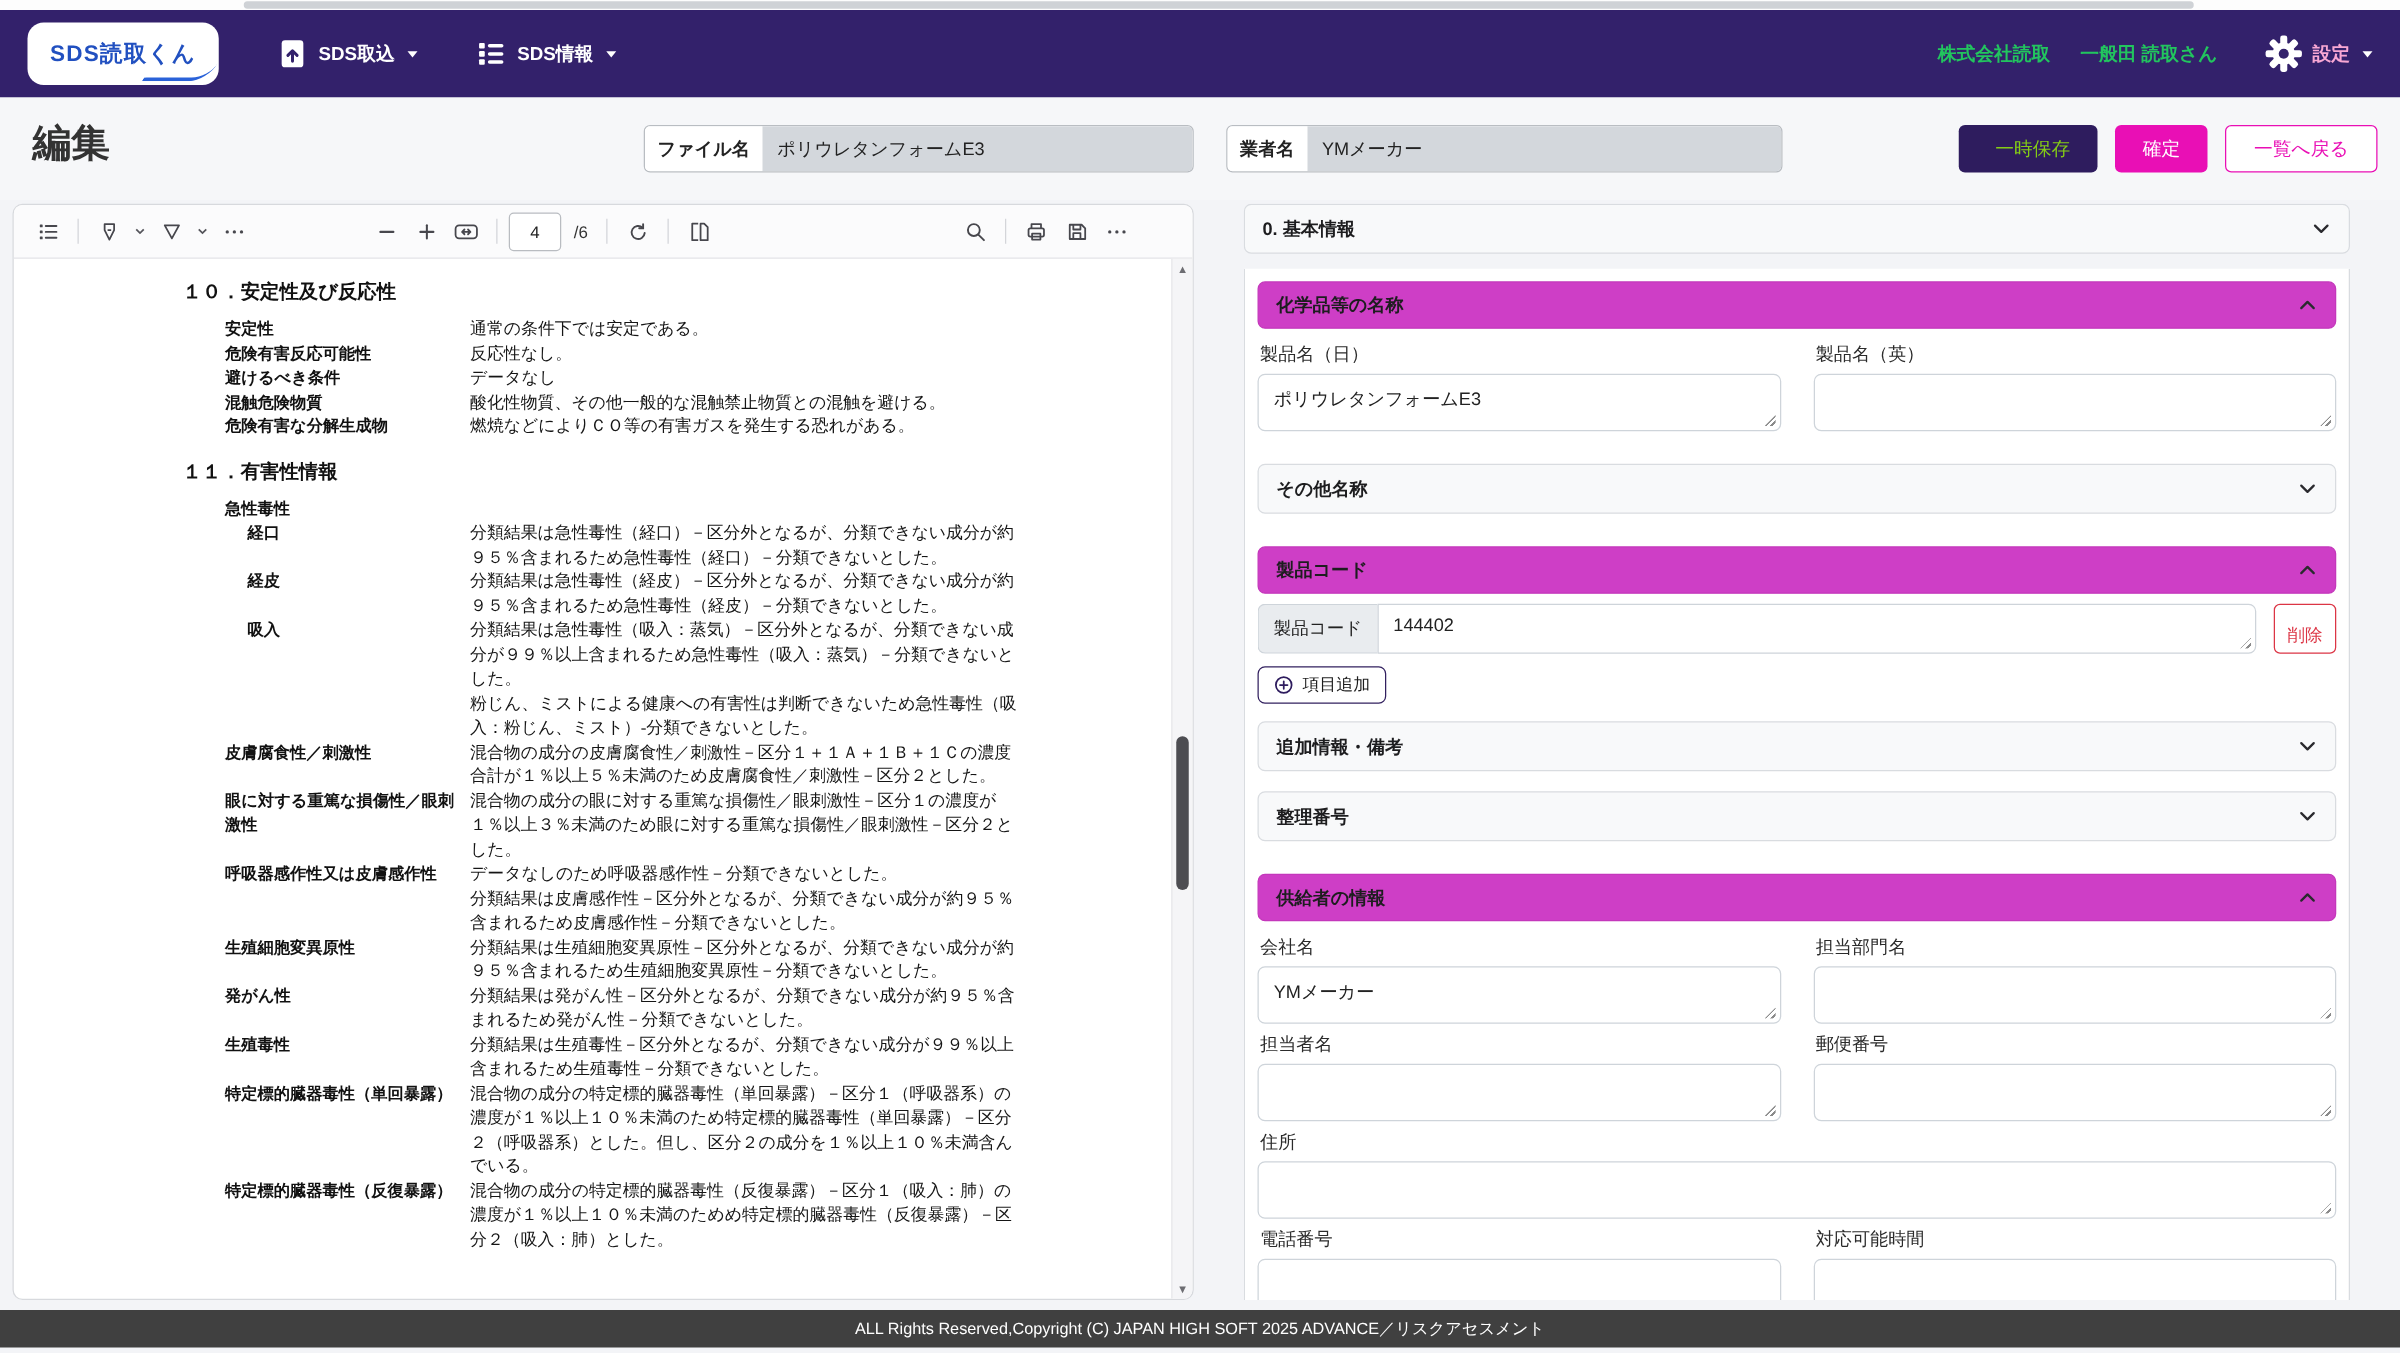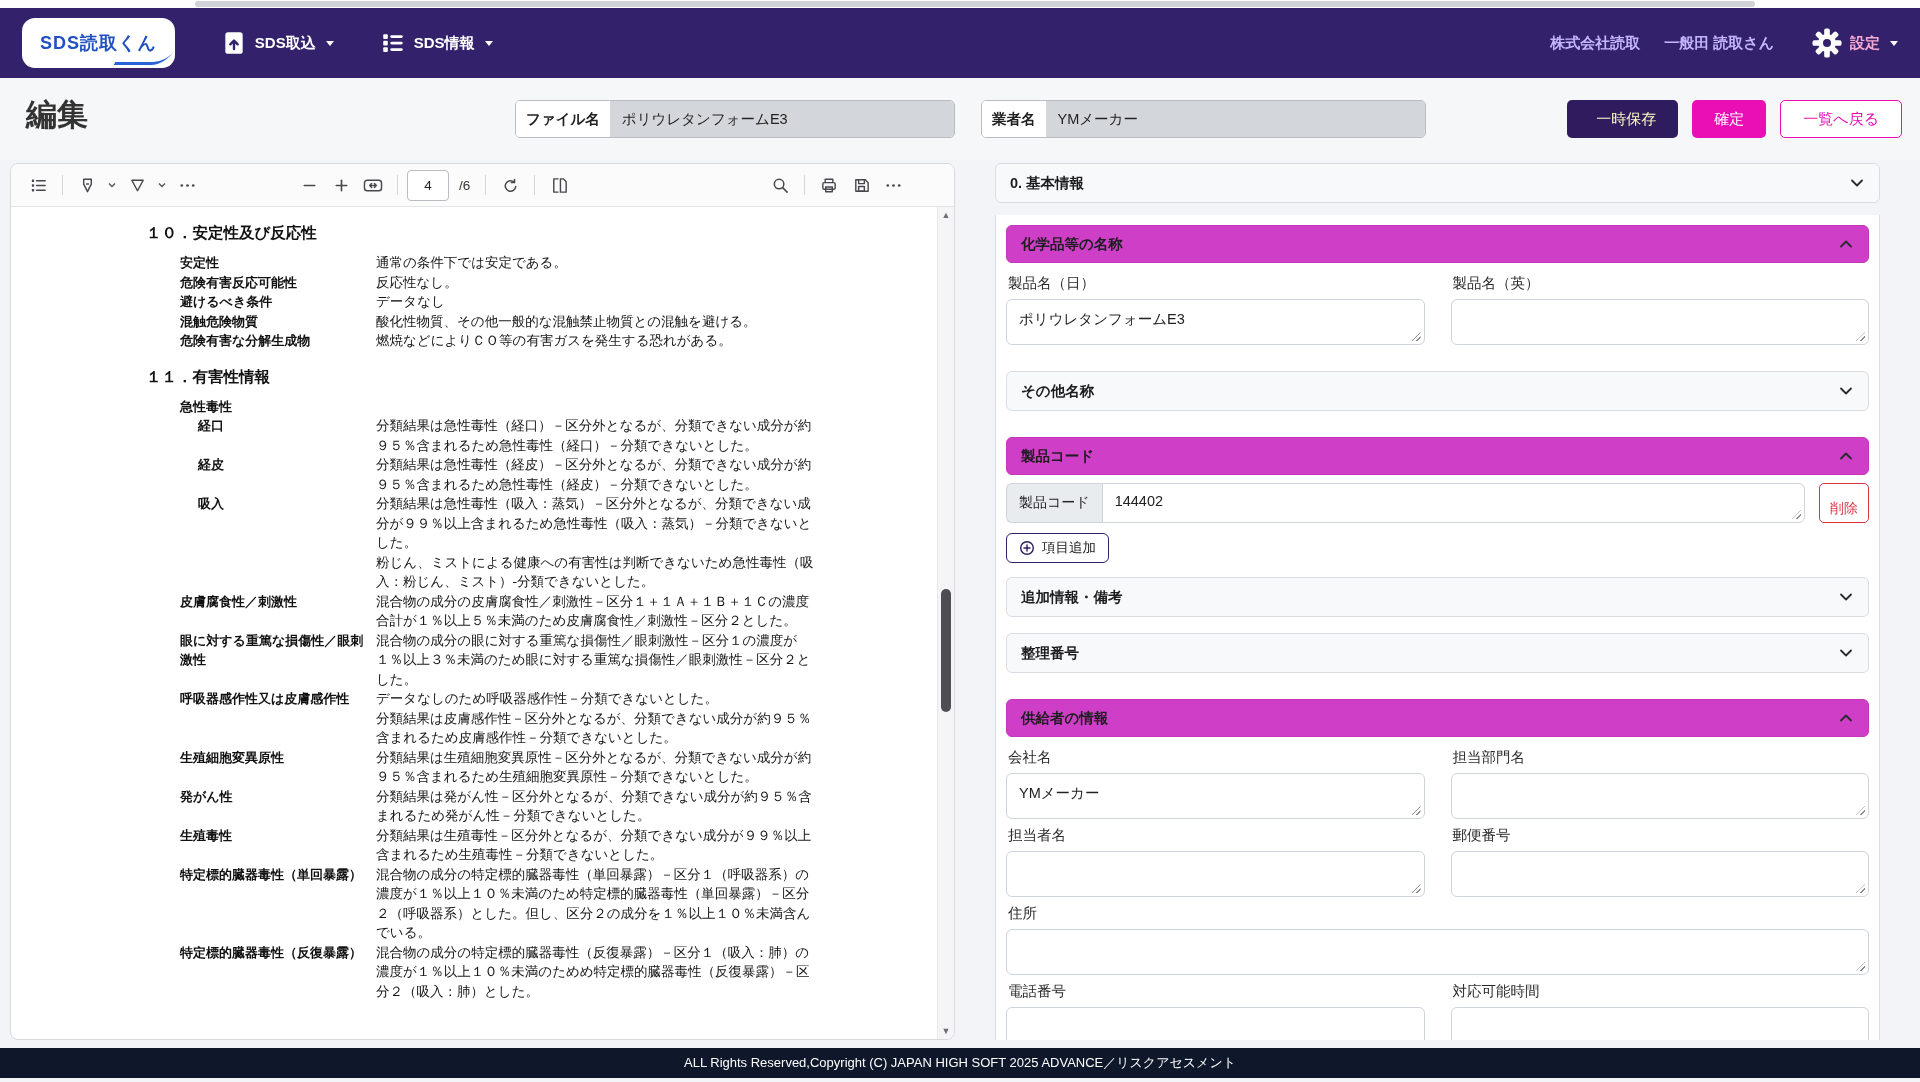--- a/index.html
+++ b/index.html
@@ -11,33 +11,33 @@
   
   .navbar{position:absolute;top:8px;left:0;right:0;height:70px;background:#33216B;display:flex;align-items:center;
           padding:0 22px;box-sizing:border-box;}
   .logo{position:relative;background:#fff;border-radius:13px;height:50px;display:flex;align-items:center;
         padding:0 18px;font-size:18px;font-weight:700;color:#2150C0;letter-spacing:1px;cursor:pointer;}
   .logo::after{content:"";position:absolute;right:5px;bottom:3px;width:52px;height:12px;
         border-bottom:3px solid #2a62d9;border-radius:0 0 14px 0;transform:skewX(-32deg);}
   .nav-item{display:flex;align-items:center;gap:8px;color:#fff;font-size:15px;font-weight:700;cursor:pointer;margin-left:46px;}
   .caret{width:0;height:0;border-left:4px solid transparent;border-right:4px solid transparent;border-top:5px solid #fff;margin-left:2px;}
   .nav-right{margin-left:auto;display:flex;align-items:center;gap:30px;}
-  .nav-user{display:flex;align-items:center;gap:24px;color:#c4b5fd;font-size:15px;font-weight:700;}
+  .nav-user{display:flex;align-items:center;gap:24px;color:#22c55e;font-size:15px;font-weight:700;}
   .nav-settings{display:flex;align-items:center;gap:8px;color:#f9a8d4;font-size:15px;font-weight:700;cursor:pointer;margin-left:8px;}
   
   .page-header{position:absolute;top:78px;left:0;right:0;height:82px;background:#f6f7f9;}
   .h-title{position:absolute;left:26px;top:16px;font-size:31px;font-weight:700;color:#333;margin:0;}
   .igroup{position:absolute;top:22px;height:38px;display:flex;border:1px solid #b9bdc2;border-radius:5px;overflow:hidden;background:#fff;box-sizing:border-box;}
   .igroup .ilabel{display:flex;align-items:center;padding:0 10px;font-size:14.5px;font-weight:700;color:#222;background:#fff;white-space:nowrap;}
   .igroup .ivalue{display:flex;align-items:center;flex:1;padding:0 12px;font-size:14.5px;color:#222;background:#d3d7dc;}
   .igroup.file{left:515px;width:440px;}
   .igroup.vendor{left:981px;width:445px;}
   .hbtns{position:absolute;right:18px;top:22px;display:flex;gap:14px;}
   .btn{height:38px;border-radius:5px;font-size:15px;padding:0 22px;border:none;cursor:pointer;font-family:inherit;}
-  .btn.dark{background:#2e1c5e;color:#fef9c3;padding-left:29px;}
+  .btn.dark{background:#2e1c5e;color:#84cc16;padding-left:29px;}
   .btn.mag{background:#e90fb5;color:#fff;}
   .btn.outline{background:#fff;color:#e90fb5;border:1px solid #e90fb5;}
   
   .pdf-panel{position:absolute;left:10px;top:163px;width:945px;height:877px;background:#fff;
              border:1px solid #d7d9dd;border-radius:8px;overflow:hidden;box-sizing:border-box;}
   .pdf-toolbar{height:42px;border-bottom:1px solid #e3e4e7;background:#fbfbfc;display:flex;align-items:center;padding:0 12px;}
   .tb-left,.tb-center,.tb-right{display:flex;align-items:center;gap:2px;}
   .tb-center{margin-left:92px;}
   .tb-right{margin-left:auto;margin-right:34px;}
   .tbtn{width:30px;height:30px;display:flex;align-items:center;justify-content:center;background:transparent;border:none;border-radius:4px;cursor:pointer;padding:0;}
@@ -83,21 +83,21 @@
   .code-row{display:flex;align-items:stretch;margin:8px 0 10px;}
   .code-label{background:#e9ecef;border:1px solid #ced4da;border-right:0;border-radius:6px 0 0 6px;
        display:flex;align-items:center;padding:0 12px;font-size:14px;color:#222;white-space:nowrap;}
   .code-ta{flex:1;}
   .code-ta textarea{border-radius:0 6px 6px 0;height:40px;padding:9px 12px;}
   .btn-delete{margin-left:14px;background:#fff;border:1px solid #dc3545;color:#dc3545;border-radius:5px;
        padding:16px 10px;font-size:14px;font-family:inherit;cursor:pointer;height:40px;}
   .btn-add{display:inline-flex;align-items:center;gap:7px;background:#fff;border:1.5px solid #32205f;border-radius:6px;
        padding:5px 12px;font-size:13.5px;color:#1c1c1c;font-family:inherit;cursor:pointer;margin-bottom:14px;}
   
-  .footer{position:absolute;left:0;right:0;top:1048px;height:30px;background:#0f172a;color:#fff;
+  .footer{position:absolute;left:0;right:0;top:1048px;height:30px;background:#404040;color:#fff;
        display:flex;align-items:center;justify-content:center;font-size:13px;}
 </style>
 </head>
 <body>
 
 <div class="top-strip">
     <div class="hthumb"></div>
   </div>
 
 <header class="navbar">

